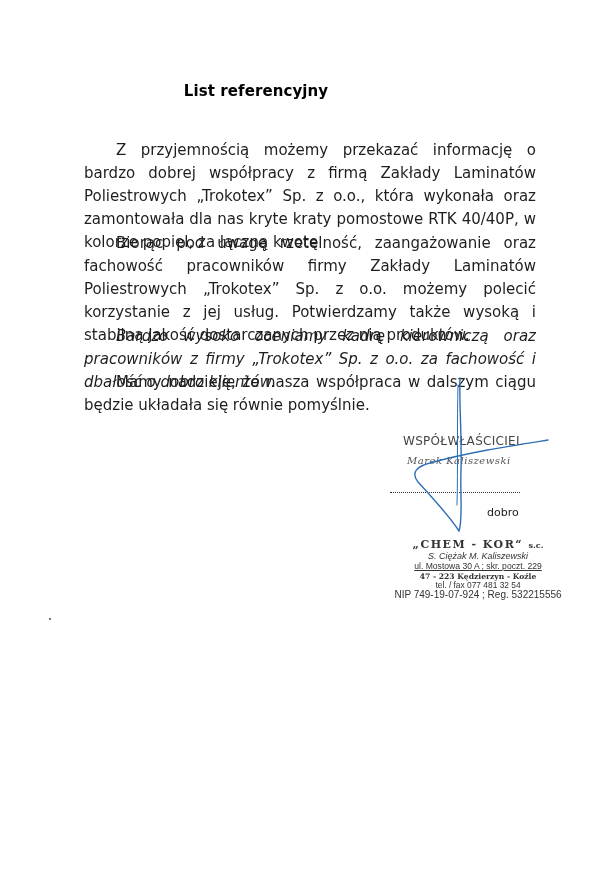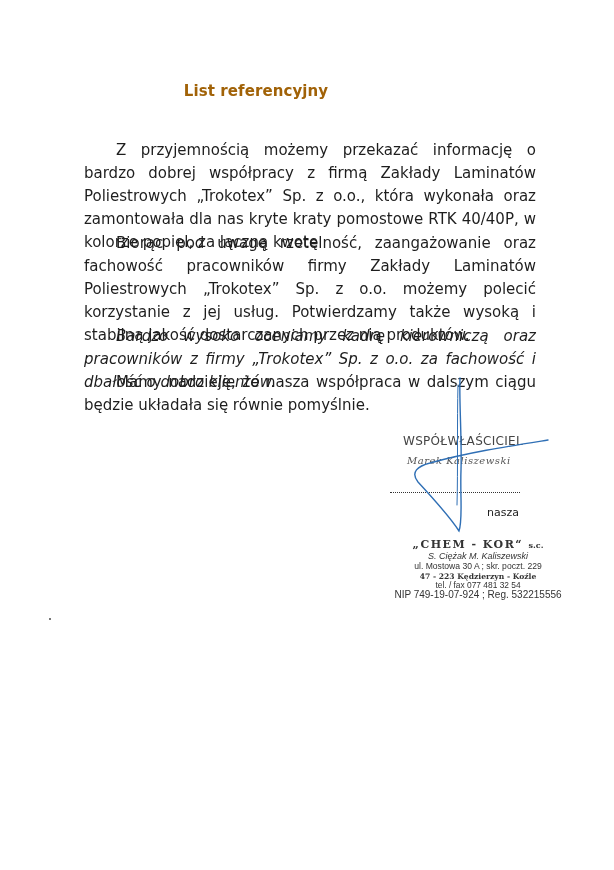--- a/index.html
+++ b/index.html
@@ -1,34 +1,34 @@
 <!DOCTYPE html>
 <html><head>
   <meta charset="utf-8">
   <style>
     html, body { margin: 0; padding: 0; background: #ffffff; }
     body { width: 614px; height: 870px; position: relative; overflow: hidden; font-family: "DejaVu Sans", sans-serif; color: #1a1a1a; }
     .page { position: absolute; left: 0; top: 0; width: 614px; height: 870px; background: #ffffff; }
-    .title { position: absolute; left: 0; width: 512px; top: 82px; text-align: center; font-weight: bold; font-size: 15px; letter-spacing: 0.1px; color: #a16207; }
+    .title { position: absolute; left: 0; width: 512px; top: 82px; text-align: center; font-weight: bold; font-size: 15px; letter-spacing: 0.1px; color: #000000; }
     .body-text { position: absolute; left: 84px; width: 452px; font-size: 15px; line-height: 23px; color: #1e1e1e; }
     .para { margin: 0; text-align: justify; text-indent: 32px; }
     .para.last-justify { text-align-last: left; }
     .p1 { top: 139px; }
     .p2 { top: 232px; }
     .p3 { top: 325px; font-style: italic; }
     .p4 { top: 371px; }
     .role { position: absolute; left: 403px; top: 434px; font-size: 12px; color: #444; letter-spacing: 0.3px; }
     .sig-name { position: absolute; left: 407px; top: 455px; font-family: "DejaVu Serif", serif; font-style: italic; font-size: 10px; color: #555; letter-spacing: 0.5px; }
     .dots { position: absolute; left: 390px; top: 492px; width: 130px; border-top: 1.5px dotted #333; }
     .podpis { position: absolute; left: 487px; top: 506px; font-size: 11px; color: #222; }
     .stamp { position: absolute; left: 392px; top: 539px; width: 172px; text-align: center; color: #333; }
     .stamp .s1 { font-family: "DejaVu Serif", serif; font-weight: bold; font-size: 11px; letter-spacing: 1.5px; line-height: 12px; }
     .stamp .s1 small { font-size: 8px; letter-spacing: 0; font-weight: bold; }
     .stamp .s2 { font-family: "Liberation Sans", sans-serif; font-style: italic; font-size: 9px; line-height: 11px; }
-    .stamp .s3 { font-family: "Liberation Sans", sans-serif; font-size: 8.6px; line-height: 9.5px; }
+    .stamp .s3 { font-family: "Liberation Sans", sans-serif; font-size: 8.6px; line-height: 9.5px; text-decoration: underline; }
     .stamp .s4 { font-family: "DejaVu Serif", serif; font-weight: bold; font-size: 7.6px; line-height: 9px; }
     .stamp .s5 { font-family: "Liberation Sans", sans-serif; font-size: 8.4px; line-height: 9.5px; }
     .stamp .s6 { font-family: "Liberation Sans", sans-serif; font-size: 10px; line-height: 10px; }
     .signature { position: absolute; left: 0; top: 0; width: 614px; height: 870px; pointer-events: none; }
     .speck { position: absolute; left: 49px; top: 618px; width: 2px; height: 2px; background: #777; }
   </style>
 </head>
 <body>
 
 <div class="page">
@@ -47,21 +47,21 @@
     <p class="para last-justify">Bardzo wysoko oceniamy kadrę kierowniczą oraz pracowników z firmy „Trokotex” Sp. z o.o. za fachowość i dbałość o dobro klientów.</p>
   </div>
 
   <div class="body-text p4">
     <p class="para last-justify">Mamy nadzieję, że nasza współpraca w dalszym ciągu będzie układała się równie pomyślnie.</p>
   </div>
 
   <div class="role">WSPÓŁWŁAŚCICIEL</div>
   <div class="sig-name">Marek Kaliszewski</div>
   <div class="dots"></div>
-  <div class="podpis">nasza</div>
+  <div class="podpis">dobro</div>
 
   <div class="stamp">
     <div class="s1">
       <span>„CHEM - KOR“</span>
       <small>s.c.</small>
     </div>
     <div class="s2">S. Ciężak   M. Kaliszewski</div>
     <div class="s3">ul. Mostowa 30 A ; skr. poczt. 229</div>
     <div class="s4">47 - 223  Kędzierzyn - Koźle</div>
     <div class="s5">tel. / fax  077 481 32 54</div>

